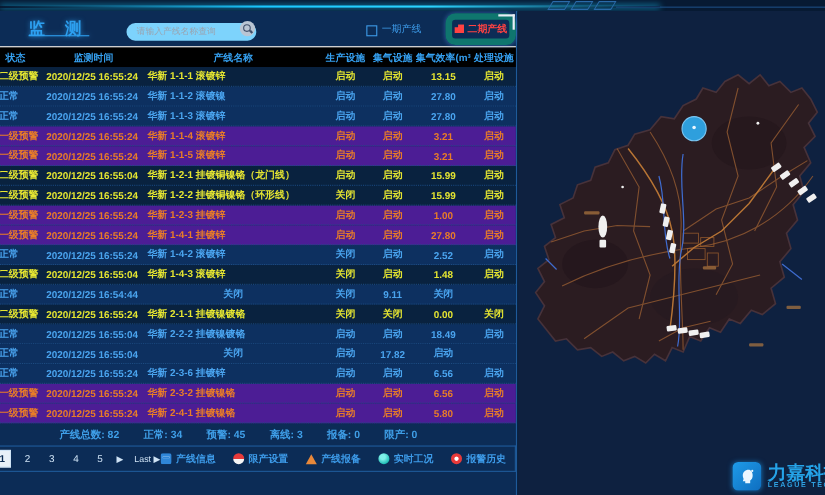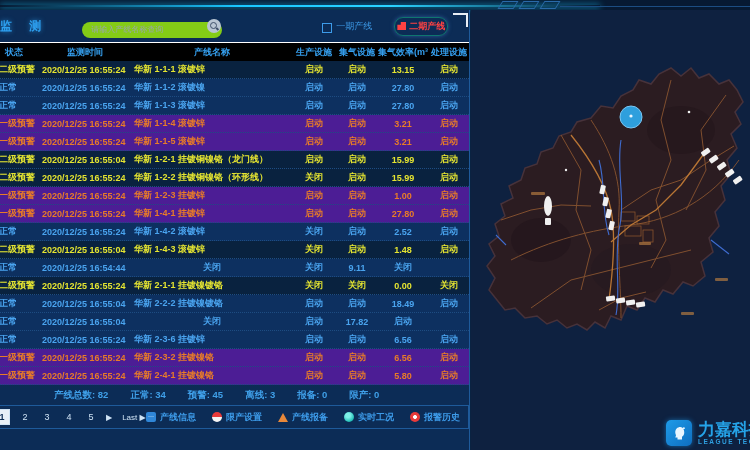--- a/index.html
+++ b/index.html
@@ -10,32 +10,32 @@
   .top-band{position:absolute;left:0;top:0;width:750px;height:10px;background:#071a33;}
   .top-line-glow{position:absolute;left:0;top:5px;width:600px;height:2px;
      background:linear-gradient(90deg,rgba(0,180,255,0) 0%,#19c8ff 40%,#2ad4ff 65%,rgba(0,140,255,0) 100%);
      box-shadow:0 0 6px #19c8ff;}
   .top-line-thin{position:absolute;left:560px;top:6px;width:190px;height:1px;background:#1c4d82;}
   .deco-par{position:absolute;top:1px;width:14px;height:6px;border:1px solid #2a6aa8;transform:skewX(-32deg);background:transparent;}
   
   .left-panel{position:absolute;left:0;top:10px;width:470px;height:440px;
       background:#0c2c56;border-right:1px solid #1e5a9a;box-sizing:border-box;}
   .panel-header{position:relative;height:32px;display:flex;align-items:center;}
-  .page-title{font-size:12px;font-weight:bold;color:#2da0f0;letter-spacing:7px;text-shadow:0 0 5px rgba(45,160,240,.7);white-space:nowrap;}
+  .page-title{margin-left:26px;font-size:15px;font-weight:bold;color:#2da0f0;letter-spacing:7px;text-shadow:0 0 5px rgba(45,160,240,.7);white-space:nowrap;text-decoration:underline;}
   .search-wrap{position:relative;margin-left:34px;width:140px;height:16px;}
   .search-input{width:100%;height:16px;box-sizing:border-box;border:none;border-radius:9px;
-      background:#84cc16;font-size:8px;color:#555;padding:0 20px 0 9px;outline:none;}
+      background:#7dd3fc;font-size:8px;color:#555;padding:0 20px 0 9px;outline:none;}
   .search-input::placeholder{color:#9aa4b0;}
   .search-btn{position:absolute;right:1px;top:1px;width:14px;height:14px;border-radius:50%;background:#b9c5d3;}
   .search-btn::before{content:"";position:absolute;left:3px;top:3px;width:5px;height:5px;border:1.5px solid #40506a;border-radius:50%;}
   .search-btn::after{content:"";position:absolute;left:9px;top:9px;width:3px;height:1.5px;background:#40506a;transform:rotate(45deg);}
   .phase1{display:flex;align-items:flex-end;margin-left:100px;font-size:9px;color:#3d9be9;white-space:nowrap;}
   .phase1 .cb{width:8px;height:8px;border:1px solid #3d9be9;margin-right:4px;background:transparent;}
   .phase2-btn{display:flex;align-items:center;justify-content:center;margin-left:22px;
-      min-width:52px;height:17px;border:1px solid #0f766e;border-radius:9px;
+      min-width:52px;height:17px;border:6px solid #0f766e;border-radius:9px;
       color:#ff4242;font-size:9px;font-weight:bold;box-shadow:0 0 4px rgba(80,140,220,.5);white-space:nowrap;}
   .phase2-btn .fic{display:inline-block;width:9px;height:8px;margin-right:3px;background:#ff4242;
       clip-path:polygon(0 100%,0 35%,38% 35%,38% 0,100% 0,100% 100%);}
   .corner-br{position:absolute;right:1px;top:3px;width:13px;height:12px;border-top:2px solid #e8eef5;border-right:2px solid #e8eef5;}
   
   .thead,.tr{display:grid;grid-template-columns:38px 94px 160px 44px 42px 50px 42px;align-items:center;}
   .thead{height:18px;border-top:1px solid #ffffff;background:#000000;}
   .th{font-size:9px;font-weight:bold;color:#35a0f0;text-align:center;white-space:nowrap;overflow:hidden;}
   .th.c0{text-align:left;padding-left:5px;}
   .tbody{height:324px;overflow:hidden;}

